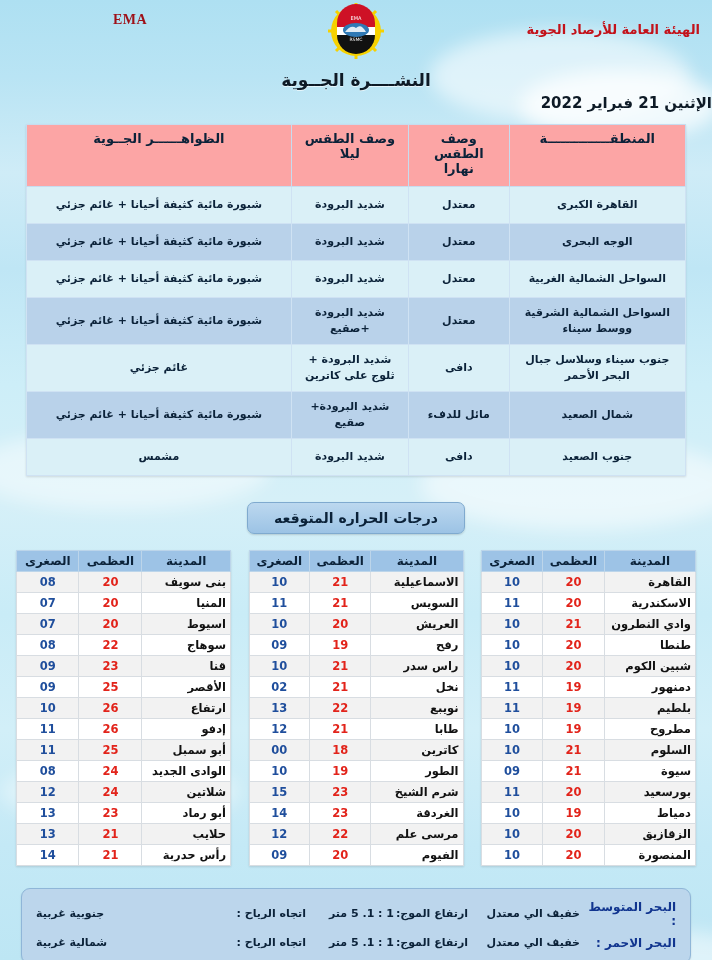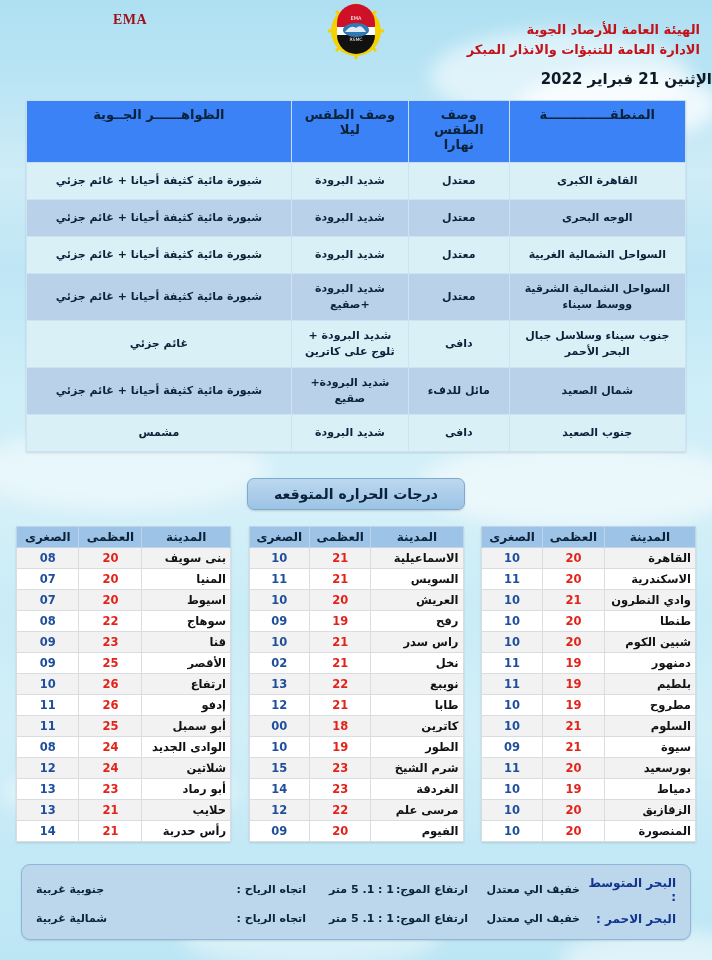--- a/index.html
+++ b/index.html
@@ -101,21 +101,21 @@
   
   .wrap { width: 660px; margin: 0 auto; }
   table.main {
     width: 660px;
     border-collapse: collapse;
     margin-top: 12px;
     font-size: 11px;
     box-shadow: 0 1px 2px rgba(0,0,0,.12);
   }
   table.main th {
-    background: #3b82f6;
+    background: #fca5a5;
     color: #0b2239;
     font-weight: bold;
     font-size: 13px;
     padding: 6px 6px 10px 6px;
     border: 1px solid #c7dcef;
     vertical-align: top;
     letter-spacing: 1px;
   }
   table.main td {
     border: 1px solid #cfe2f3;
@@ -228,21 +228,20 @@
 <div class="cloud c4"></div>
 <div class="cloud c5"></div>
 <div class="cloud c6"></div>
 <div class="cloud c7"></div>
 
 <div class="page">
 
   <div class="header">
     <div class="hdr-right">
       <div>الهيئة العامة للأرصاد الجوية</div>
-      <div>الادارة العامة للتنبؤات والانذار المبكر</div>
     </div>
 
     <span class="logo">
       <svg viewBox="0 0 62 56" width="62" height="56" aria-hidden="true">
         <g>
           <circle cx="31" cy="28" r="25" fill="#f6d100"></circle>
           <g stroke="#f6d100" stroke-width="3">
             <line x1="31" y1="0" x2="31" y2="10"></line>
             <line x1="31" y1="46" x2="31" y2="56"></line>
             <line x1="3" y1="28" x2="13" y2="28"></line>
@@ -263,20 +262,21 @@
         </g>
       </svg>
     </span>
 
     <div class="hdr-left">
       <div>EMA</div>
     </div>
   </div>
 
   <div class="title-block">
+    <div class="title-main">النشــــرة الجــوية</div>
     <div class="title-date">الإثنين 21 فبراير 2022</div>
   </div>
 
   <div class="wrap">
     <table class="main">
       <thead>
         <tr>
           <th class="col-region">المنطقــــــــــــــة</th>
           <th class="col-day">
             <div>وصف الطقس</div>

